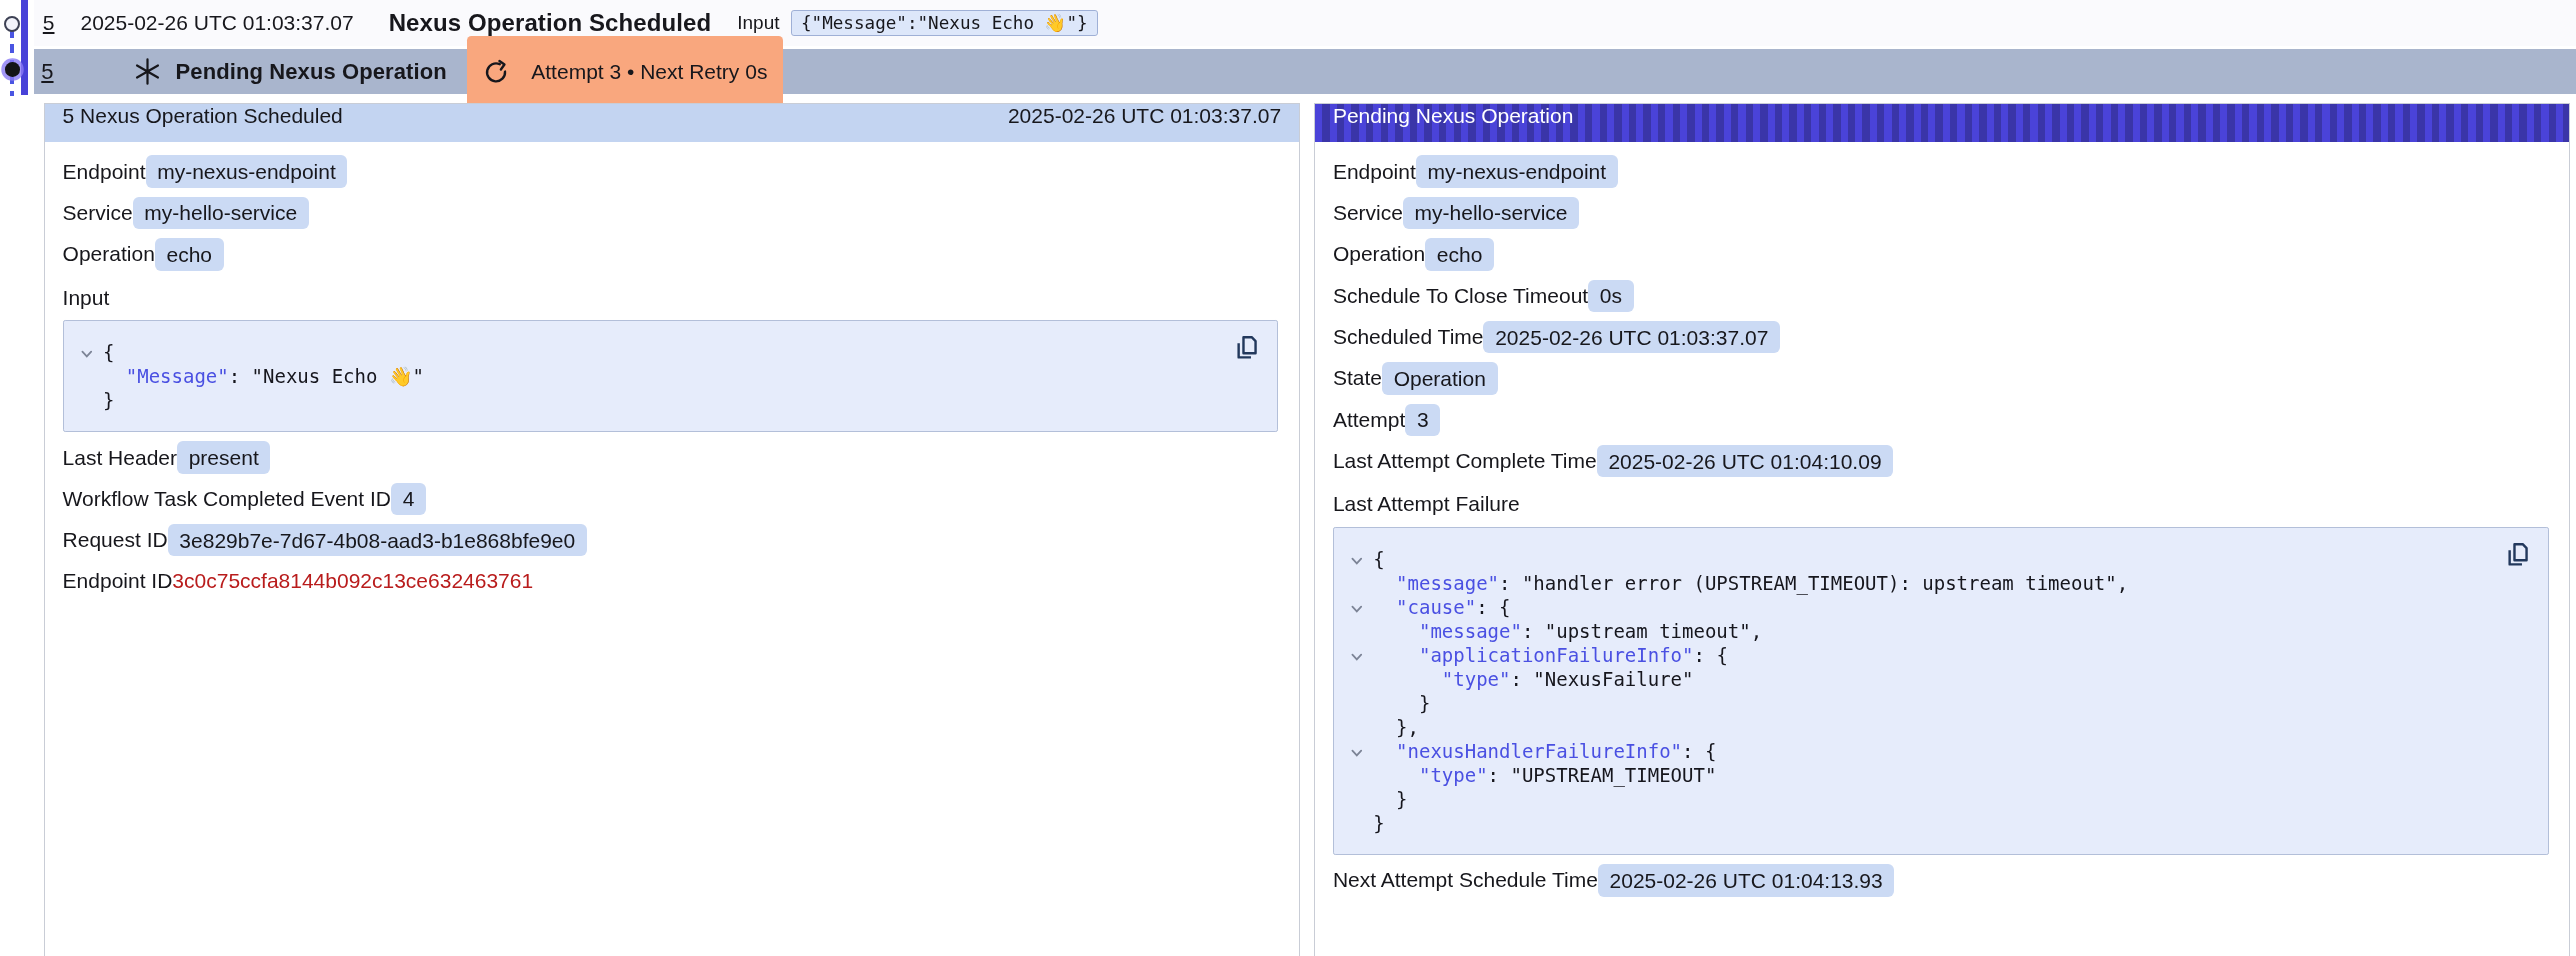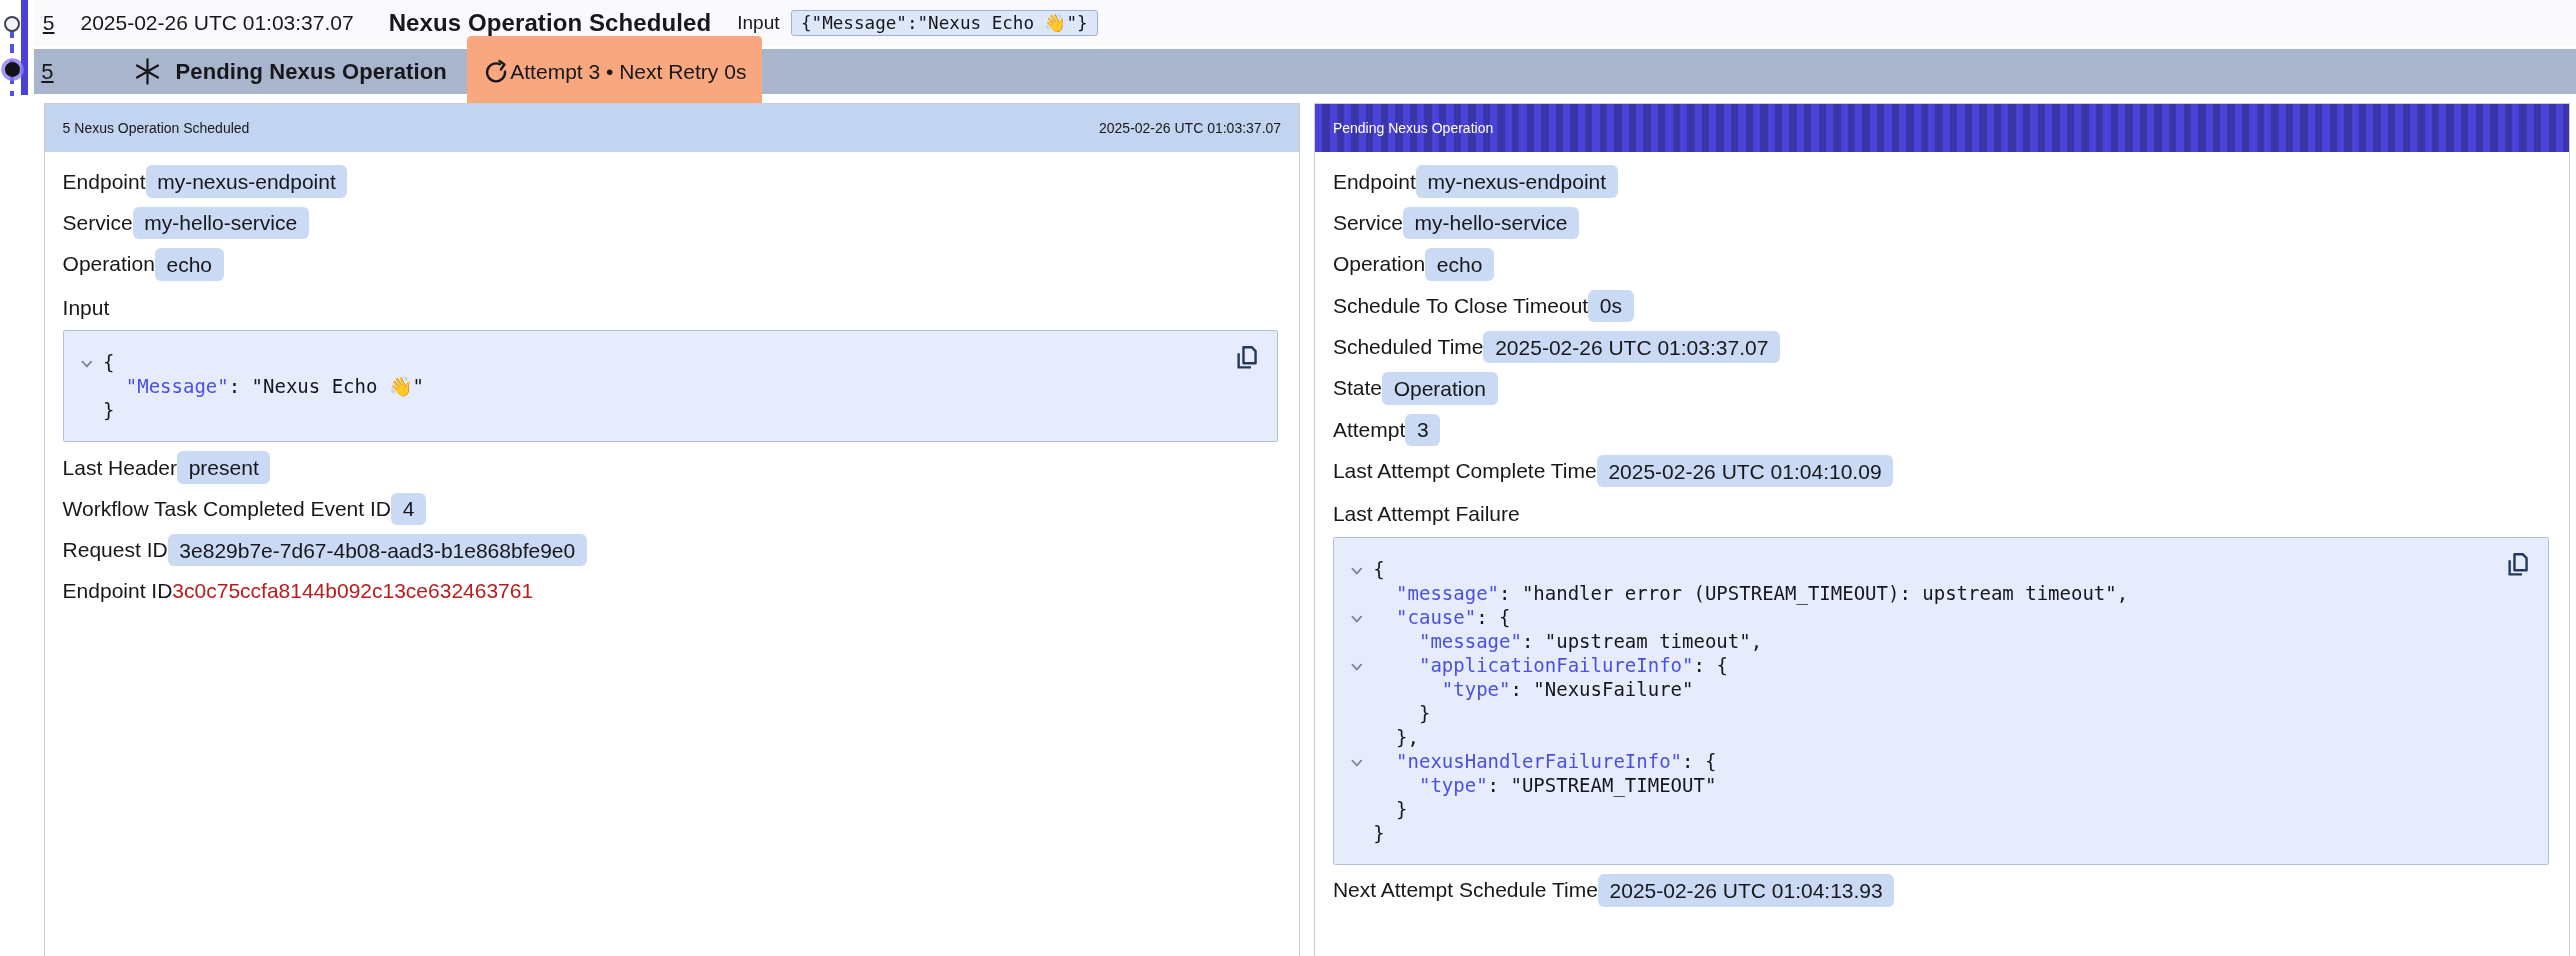--- a/index.html
+++ b/index.html
@@ -27,25 +27,25 @@
   .e-id    { margin-left:8.8px; }
   .e-ts    { margin-left:26px; }
   .e-title { margin-left:35px; font-weight:700; font-size:24px; letter-spacing:0.1px; }
   .e-label { margin-left:26px; font-size:19px; }
   .e-chip  { margin-left:11.7px; font-family:"DejaVu Sans Mono",monospace; font-size:17.6px;
     background:#dde7fa; border:1.5px solid #9fb0d6; border-radius:2.9px; padding:2.2px 8.8px; cursor:pointer; }
   .p-id    { margin-left:7.3px; font-weight:400; }
   .p-icon  { margin-left:78px; display:flex; align-items:center; }
   .p-title { margin-left:13px; font-weight:700; letter-spacing:0.1px; }
   .retry-badge { margin-left:20.5px; background:#f9a77e; border-radius:4.4px;
-    display:flex; align-items:center; gap:1px; padding:23px 16px; font-size:21px; }
+    display:flex; align-items:center; gap:22px; padding:23px 16px; font-size:21px; }
   
   .panels { position:absolute; top:103px; left:44px; width:2526px; display:flex; gap:14.6px; align-items:flex-start; }
   .panel  { flex:1; border:1.5px solid #c9cdd6; background:#ffffff; height:1025px; overflow:hidden; }
-  .panel-header { height:48px; display:flex; align-items:center; padding:0 17.6px; font-size:14px; }
+  .panel-header { height:38px; display:flex; align-items:flex-start; padding:0 17.6px; font-size:21px; }
   .panel-header.event   { background:#c3d4f1; justify-content:space-between; }
   .panel-header.pending { background:repeating-linear-gradient(to right,#4a43d9 0 7.3px,#3a35a8 7.3px 14.6px);
     color:#ffffff; font-weight:500; }
   .fields { padding:4.4px 20.5px 22px 17.6px; }
   .field-row { display:flex; align-items:center; margin-top:9px; min-height:32px; font-size:21px; }
   .badge { background:#cbdaf4; border-radius:5.9px; padding:3.7px 11.7px; line-height:25px; white-space:nowrap; }
   .value-link { color:#b91c1c; cursor:pointer; }
   .code-label { margin-top:13px; min-height:28px; display:flex; align-items:center; font-size:21px; }
   .code-block { position:relative; margin-top:8.8px; margin-bottom:8.8px;
     background:#e6ecfb; border:1.5px solid #b3bfd9; border-radius:2.2px;

